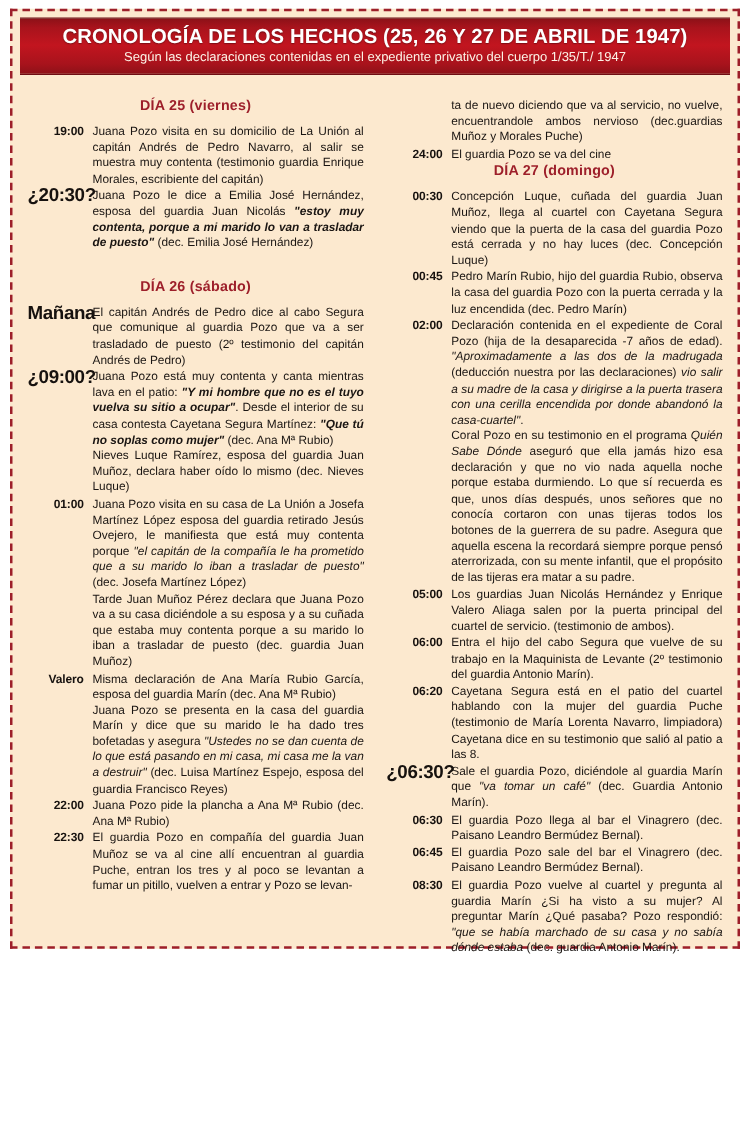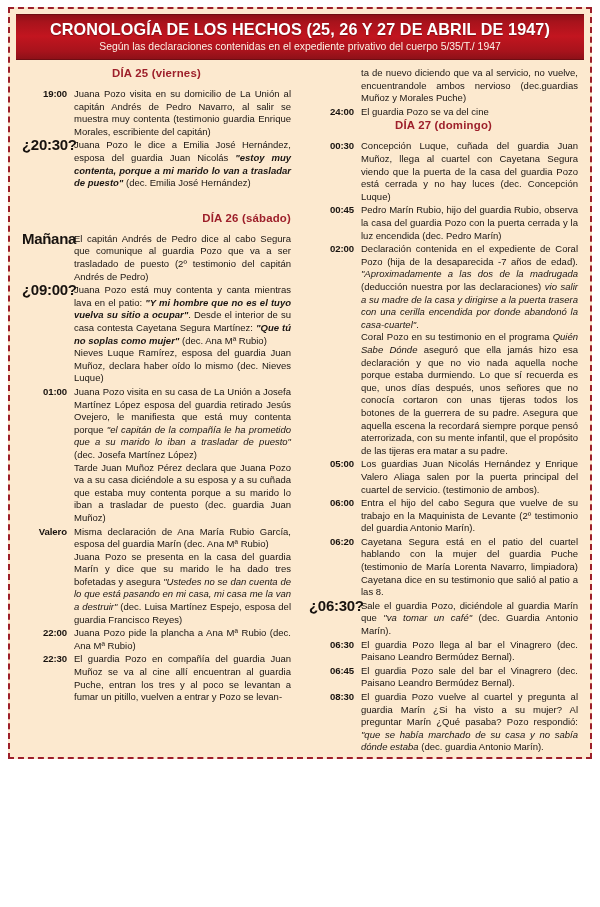--- a/index.html
+++ b/index.html
@@ -65,38 +65,39 @@
     white-space: nowrap;
     color: #fdf2e6;
   }
 
   
   .columns {
     flex: 1 1 auto;
     display: flex;
     padding: 7px 2px 0 2px;
     min-height: 0;
+    margin-top: 12px;
   }
   .col {
     width: 50%;
     box-sizing: border-box;
   }
   .col-left  { padding: 0 9px 0 4px; }
   .col-right { padding: 0 4px 0 9px; }
 
   
   .day-heading {
     text-align: center;
     color: #9d1f2a;
     font-weight: bold;
     font-size: 11.4px;
     letter-spacing: .2px;
     margin: 0 0 9px 0;
   }
-  .day-heading.spaced-above { margin-top: 22px; text-align: right; }
+  .day-heading.spaced-above { margin-top: 22px; }
 
   
   .entry {
     display: flex;
     align-items: flex-start;
     margin-bottom: 1px;
   }
   .entry-time {
     flex: 0 0 52px;
     width: 52px;
@@ -125,21 +126,21 @@
   .entry-body .iq  { font-style: italic; }
 </style>
 </head>
 <body>
 
 <div id="poster">
   <div id="frame">
 
     <div class="header-band">
       <div class="header-title">CRONOLOGÍA DE LOS HECHOS (25, 26 Y 27 DE ABRIL DE 1947)</div>
-      <div class="header-sub">Según las declaraciones contenidas en el expediente privativo del cuerpo 5/35/T./ 1947</div>
+      <div class="header-sub">Según las declaraciones contenidas en el expediente privativo del cuerpo 1/35/T./ 1947</div>
     </div>
 
     <div class="columns">
       <div class="col col-left" id="col-left">
           <div class="day-heading">DÍA 25 (viernes)</div>
           <div class="entry">
             <div class="entry-time">19:00</div>
             <div class="entry-body">
               <p><span>Juana Pozo visita en su domicilio de La Unión al capitán Andrés de Pedro Navarro, al salir se muestra muy contenta (testimonio guardia Enrique Morales, escribiente del capitán)</span></p>
             </div>

